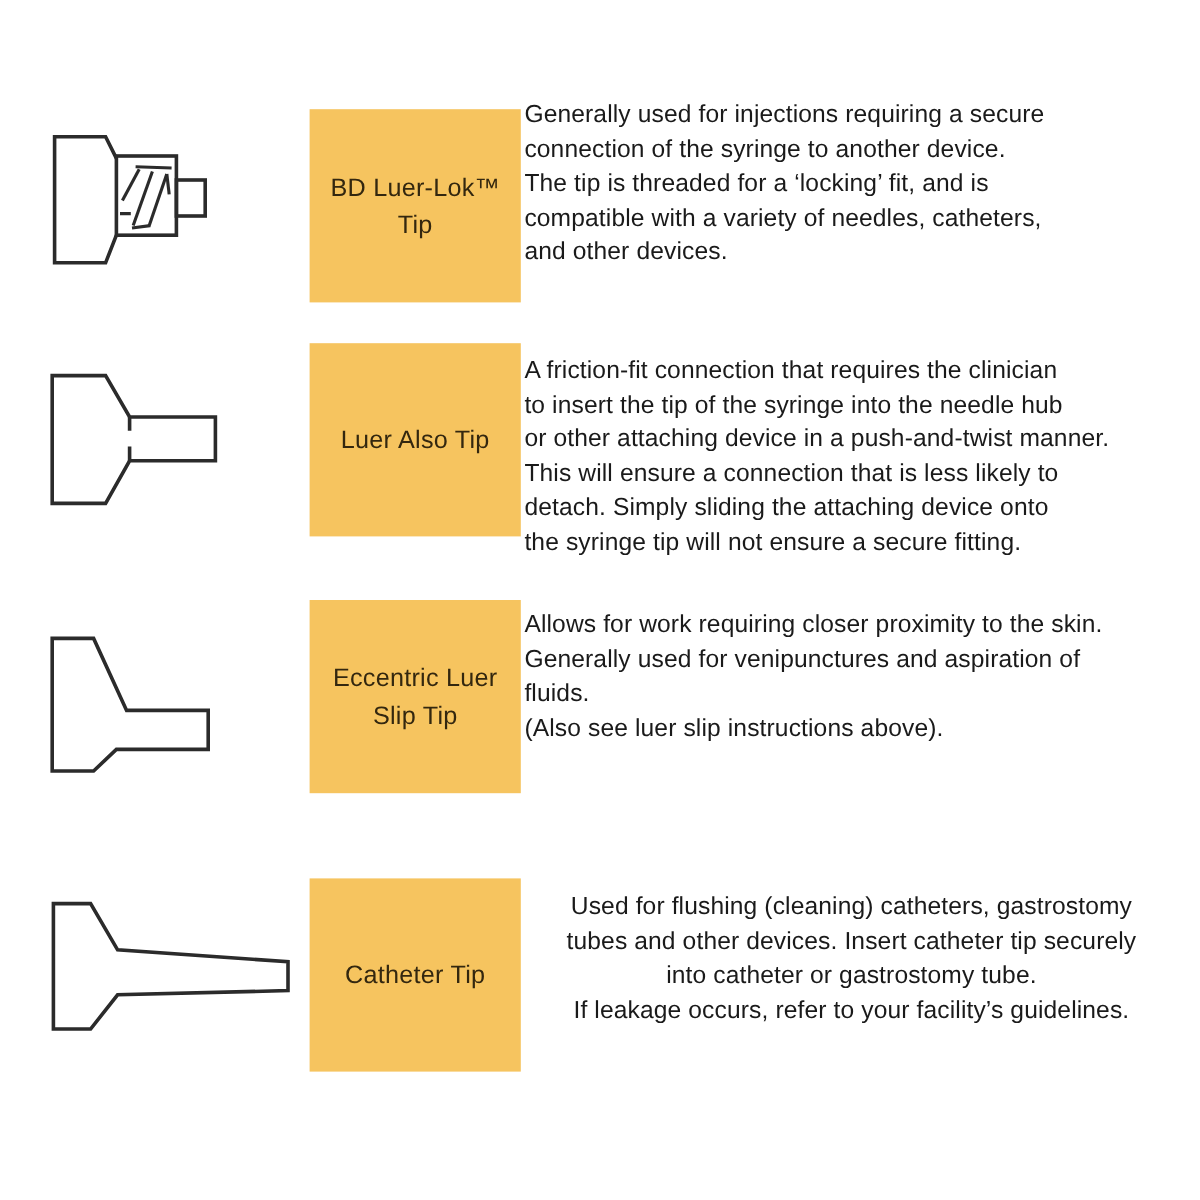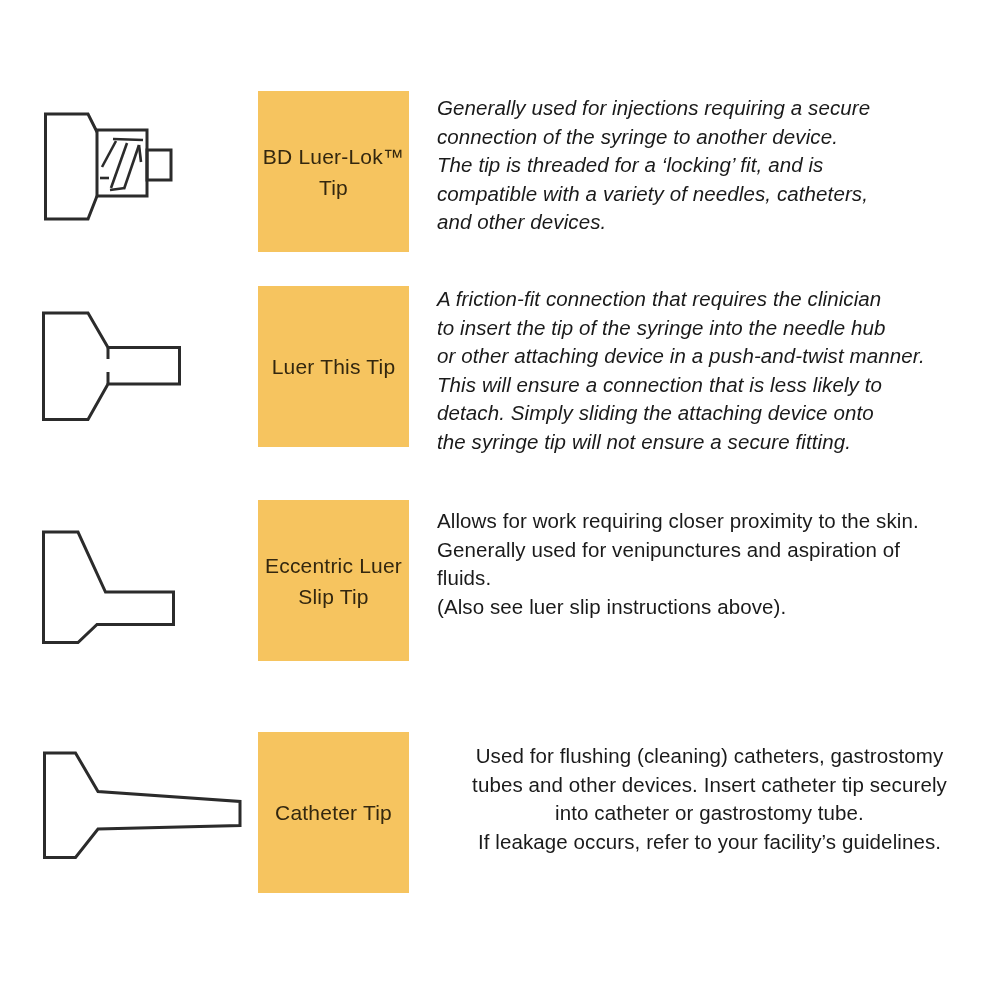--- a/index.html
+++ b/index.html
@@ -15,21 +15,21 @@
     font-family: "Liberation Sans", "DejaVu Sans", sans-serif;
     overflow: hidden;
   }
   .drawing {
     position: absolute;
     display: block;
   }
   .label-box {
     position: absolute;
     left: 258px;
-    width: 151px;
+    width: 176px;
     height: 161px;
     background: #F6C45F;
     display: flex;
     align-items: center;
     justify-content: center;
     text-align: center;
   }
   .label-text {
     font-size: 21px;
     line-height: 31px;
@@ -72,37 +72,37 @@
         <path d="M139,145 L141,162"></path>
         <path d="M113,139 L143,140"></path>
         <path d="M100,178 L109,178"></path>
         <path d="M110,190 L125,188"></path>
       </g>
     </svg>
     <div class="label-box" style="top:91px;">
       <span class="label-text">BD Luer-Lok™
 Tip</span>
     </div>
-    <div class="desc" style="top:94px;font-style:italic;">Generally used for injections requiring a secure
+    <div class="desc" style="top:82px;">Generally used for injections requiring a secure
 connection of the syringe to another device.
 The tip is threaded for a ‘locking’ fit, and is
 compatible with a variety of needles, catheters,
 and other devices.</div>
   </div>
 
   <div class="row">
     <svg class="drawing" style="left:41px; top:309px;" width="142" height="114" viewBox="41 309 142 114">
       <path d="M88,313 L43.5,313 L43.5,419.5 L88,419.5 L108,384 L179.5,384 L179.5,347.5 L108,347.5 Z" stroke-width="3"></path>
       <path d="M108,347.5 L108,359" stroke-width="3"></path>
       <path d="M108,384 L108,372" stroke-width="3"></path>
     </svg>
     <div class="label-box" style="top:286px;">
-      <span class="label-text">Luer This Tip</span>
+      <span class="label-text">Luer Also Tip</span>
     </div>
-    <div class="desc" style="top:285px;font-style:italic;">A friction-fit connection that requires the clinician
+    <div class="desc" style="top:295px;">A friction-fit connection that requires the clinician
 to insert the tip of the syringe into the needle hub
 or other attaching device in a push-and-twist manner.
 This will ensure a connection that is less likely to
 detach. Simply sliding the attaching device onto
 the syringe tip will not ensure a secure fitting.</div>
   </div>
 
   <div class="row">
     <svg class="drawing" style="left:41px; top:528px;" width="137" height="119" viewBox="41 528 137 119">
       <path d="M43.5,532 L78,532 L105.5,592 L173.5,592 L173.5,624.5 L97,624.5 L78,642.5 L43.5,642.5 Z" stroke-width="3"></path>

